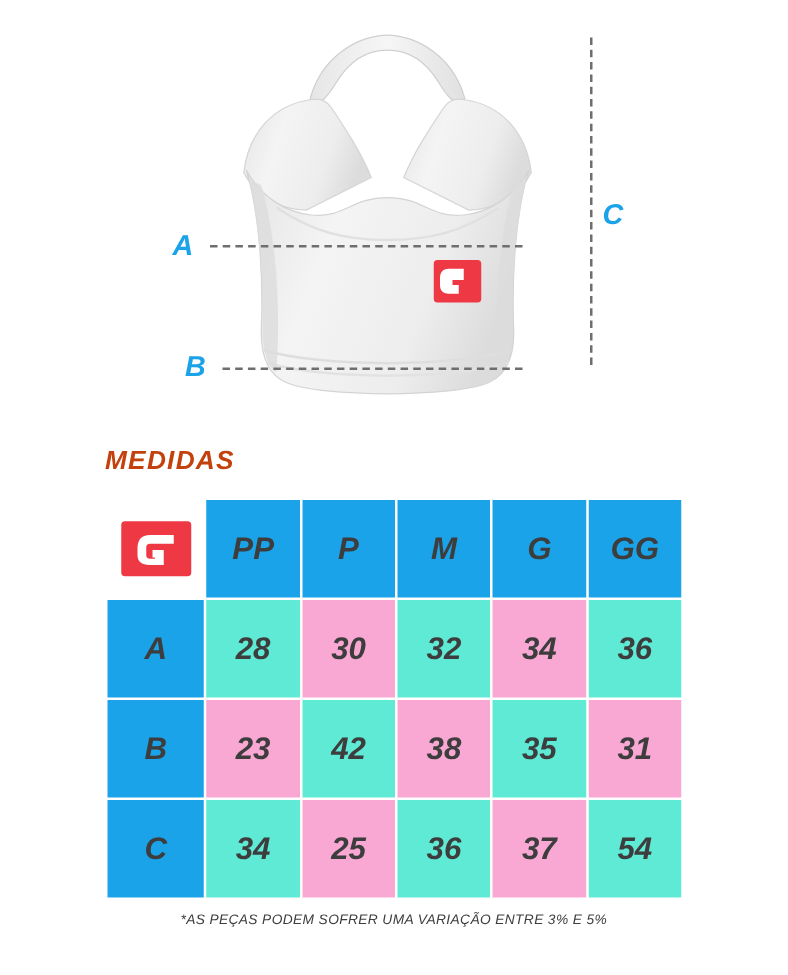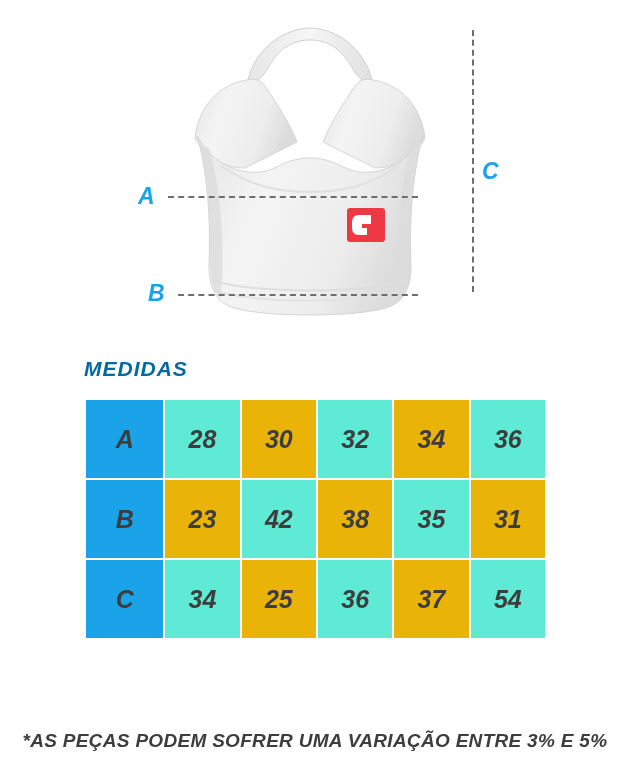--- a/index.html
+++ b/index.html
@@ -76,21 +76,21 @@
   }
 
   
   .medidas {
     position: absolute;
     left: 84px;
     top: 357px;
     font-size: 21px;
     font-weight: bold;
     font-style: italic;
-    color: #0369a1;
+    color: #c2410c;
     letter-spacing: 1px;
   }
 
   
   .table-wrap {
     position: absolute;
     left: 84px;
     top: 398px;
     width: 463px;
   }
@@ -117,43 +117,43 @@
     color: #ffffff;
     font-size: 25px;
     font-weight: bold;
     font-style: italic;
   }
   td.row-label {
     background: #1aa3e8;
     color: #ffffff;
   }
   td.cell-white { background: #5eead4; }
-  td.cell-gray  { background: #eab308; }
+  td.cell-gray  { background: #f9a8d4; }
   td.logo-cell  { background: #ffffff; }
 
   .logo-box {
     width: 56px;
     height: 44px;
     background: #ee3944;
     margin: 0 auto;
     border-radius: 3px;
     position: relative;
   }
   .logo-box svg { position: absolute; left: 12px; top: 8px; }
 
   
   .footnote {
     position: absolute;
     left: 0;
     top: 730px;
     width: 630px;
     text-align: center;
-    font-size: 19px;
-    font-style: italic;
-    font-weight: bold;
+    font-size: 11px;
+    font-style: italic;
+    font-weight: normal;
     color: #3d3d3d;
     letter-spacing: 0.3px;
   }
 </style>
 </head>
 <body>
 
 <div class="illustration">
 
   <div class="garment-wrap">
@@ -223,20 +223,34 @@
   <table class="size-table">
     <colgroup>
       <col class="c-first">
       <col class="c-rest">
         <col class="c-rest">
         <col class="c-rest">
         <col class="c-rest">
         <col class="c-rest">
     </colgroup>
     <tbody>
+      <tr>
+        <td class="logo-cell">
+          <div class="logo-box">
+            <svg width="34" height="28" viewBox="0 0 34 28" xmlns="http://www.w3.org/2000/svg">
+              <path d="M30 3 L11 3 C4 3 1 7 1 14 L1 19 C1 24 4 27 11 27 L22 27 L22 15 L13 15 L13 21 L15 21 L15 22 L11 22 C9 22 8 21 8 19 L8 13 C8 11 9 10 11 10 L30 10 Z" fill="#ffffff"></path>
+            </svg>
+          </div>
+        </td>
+        <td class="head-blue">PP</td>
+        <td class="head-blue">P</td>
+        <td class="head-blue">M</td>
+        <td class="head-blue">G</td>
+        <td class="head-blue">GG</td>
+      </tr>
 
       <tr>
         <td class="row-label">A</td>
         <td class="cell-white">28</td>
         <td class="cell-gray">30</td>
         <td class="cell-white">32</td>
         <td class="cell-gray">34</td>
         <td class="cell-white">36</td>
       </tr>
 

